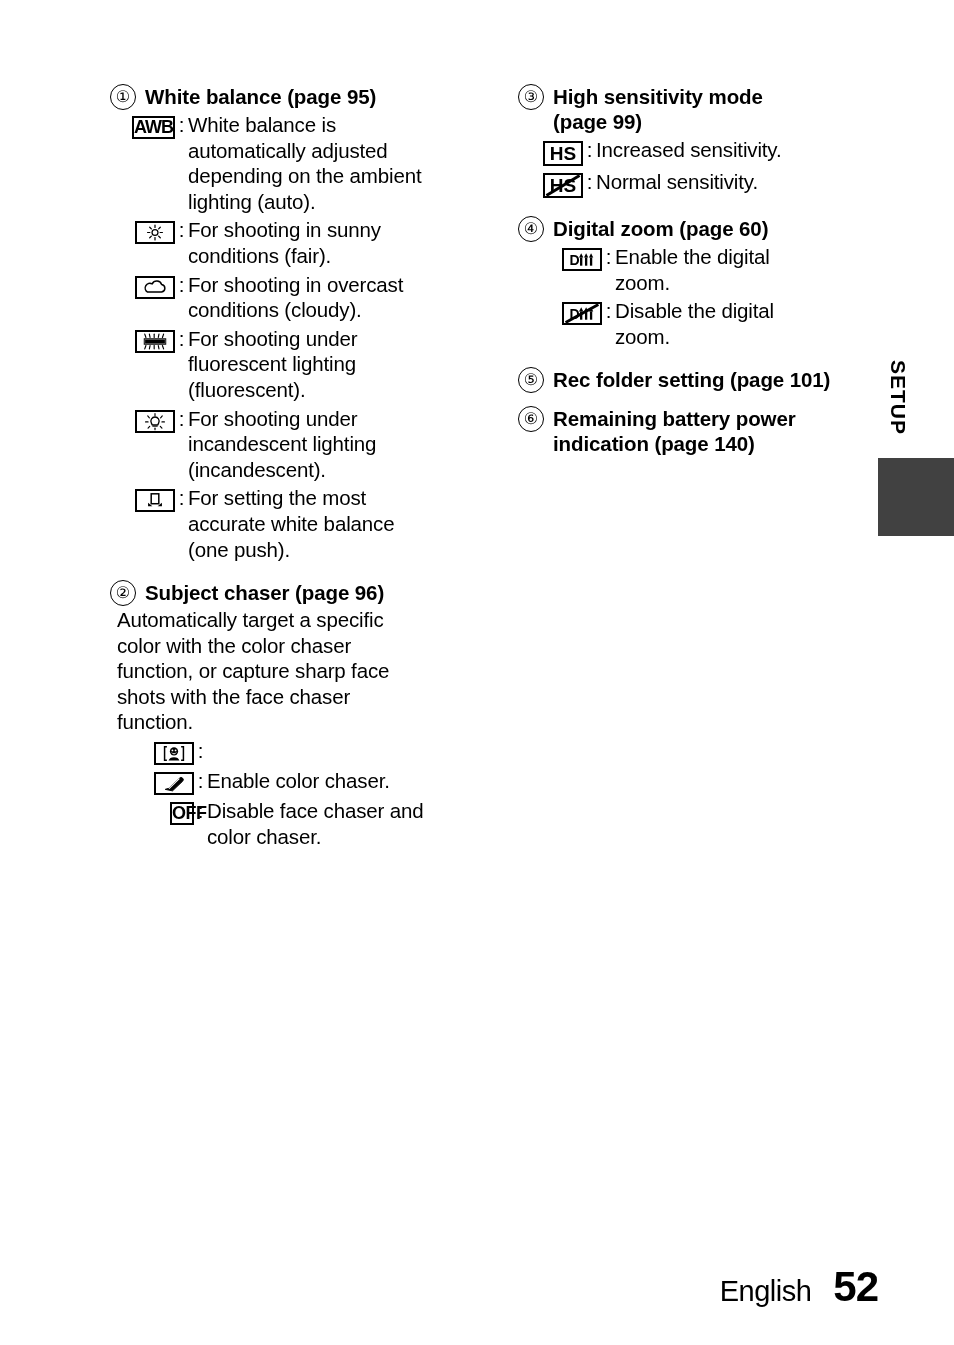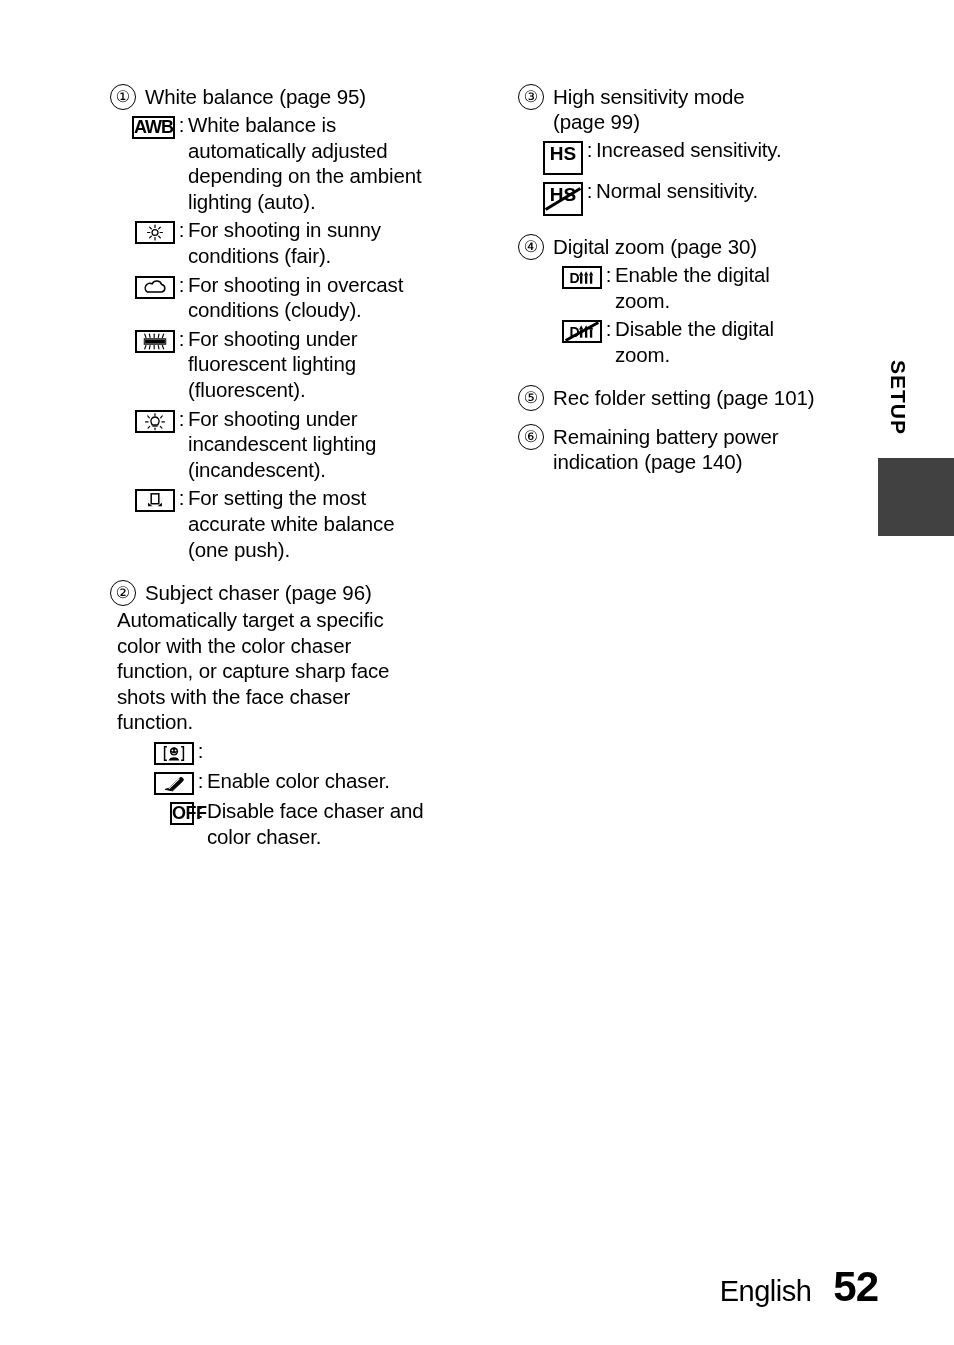--- a/index.html
+++ b/index.html
@@ -44,21 +44,21 @@
     font-size: 16px;
     line-height: 23px;
     text-align: center;
     box-sizing: border-box;
     font-family: "Liberation Sans", sans-serif;
   }
 
   .heading {
     margin-left: 35px;
     font-size: 20.5px;
-    font-weight: normal;
+    font-weight: bold;
     line-height: 25px;
     letter-spacing: -0.1px;
   }
 
   
   .para {
     margin-left: 7px;
     font-size: 20.5px;
     line-height: 25.6px;
     letter-spacing: -0.15px;
@@ -104,21 +104,21 @@
     position: relative;
     vertical-align: middle;
   }
   .ibox.lbl {
     font-family: "Liberation Sans Narrow", "Liberation Sans", sans-serif;
     font-weight: bold;
     text-align: center;
     color: #000;
   }
   .ibox-awb { width: 52px; height: 23px; font-size: 18px; line-height: 19px; letter-spacing: -1px; }
-  .ibox-hs  { width: 40px; height: 34px; font-size: 19px; line-height: 21px; letter-spacing: 0px; }
+  .ibox-hs  { width: 40px; height: 25px; font-size: 19px; line-height: 21px; letter-spacing: 0px; }
   .ibox-off { width: 24px; height: 23px; font-size: 18px; line-height: 19px; letter-spacing: -0.5px; }
   .ibox-gfx { width: 40px; height: 23px; }
 
   .slash {
     position: absolute;
     left: -3px;
     top: -3px;
     width: calc(100% + 6px);
     height: calc(100% + 6px);
     pointer-events: none;
@@ -369,21 +369,21 @@
             </svg>
           </span>
         </span>
         <span class="def-colon">:</span>
         <span class="def-text">Normal sensitivity.</span>
       </div>
     </div>
 
     <div class="entry gap-top">
       <div class="num">④</div>
-      <div class="heading">Digital zoom (page 30)</div>
+      <div class="heading">Digital zoom (page 60)</div>
     </div>
     <div class="defs indent-more">
 
       <div class="def">
         <span class="def-icon">
           <span class="ibox ibox-gfx">
             <svg class="gfx" viewBox="0 0 40 23">
               <text x="5" y="18" font-family="Liberation Sans, sans-serif" font-size="17" font-weight="bold" fill="#000">D</text>
               <g fill="#000">
                 <path d="M19 4 L21.6 9 L16.4 9 Z"></path>

